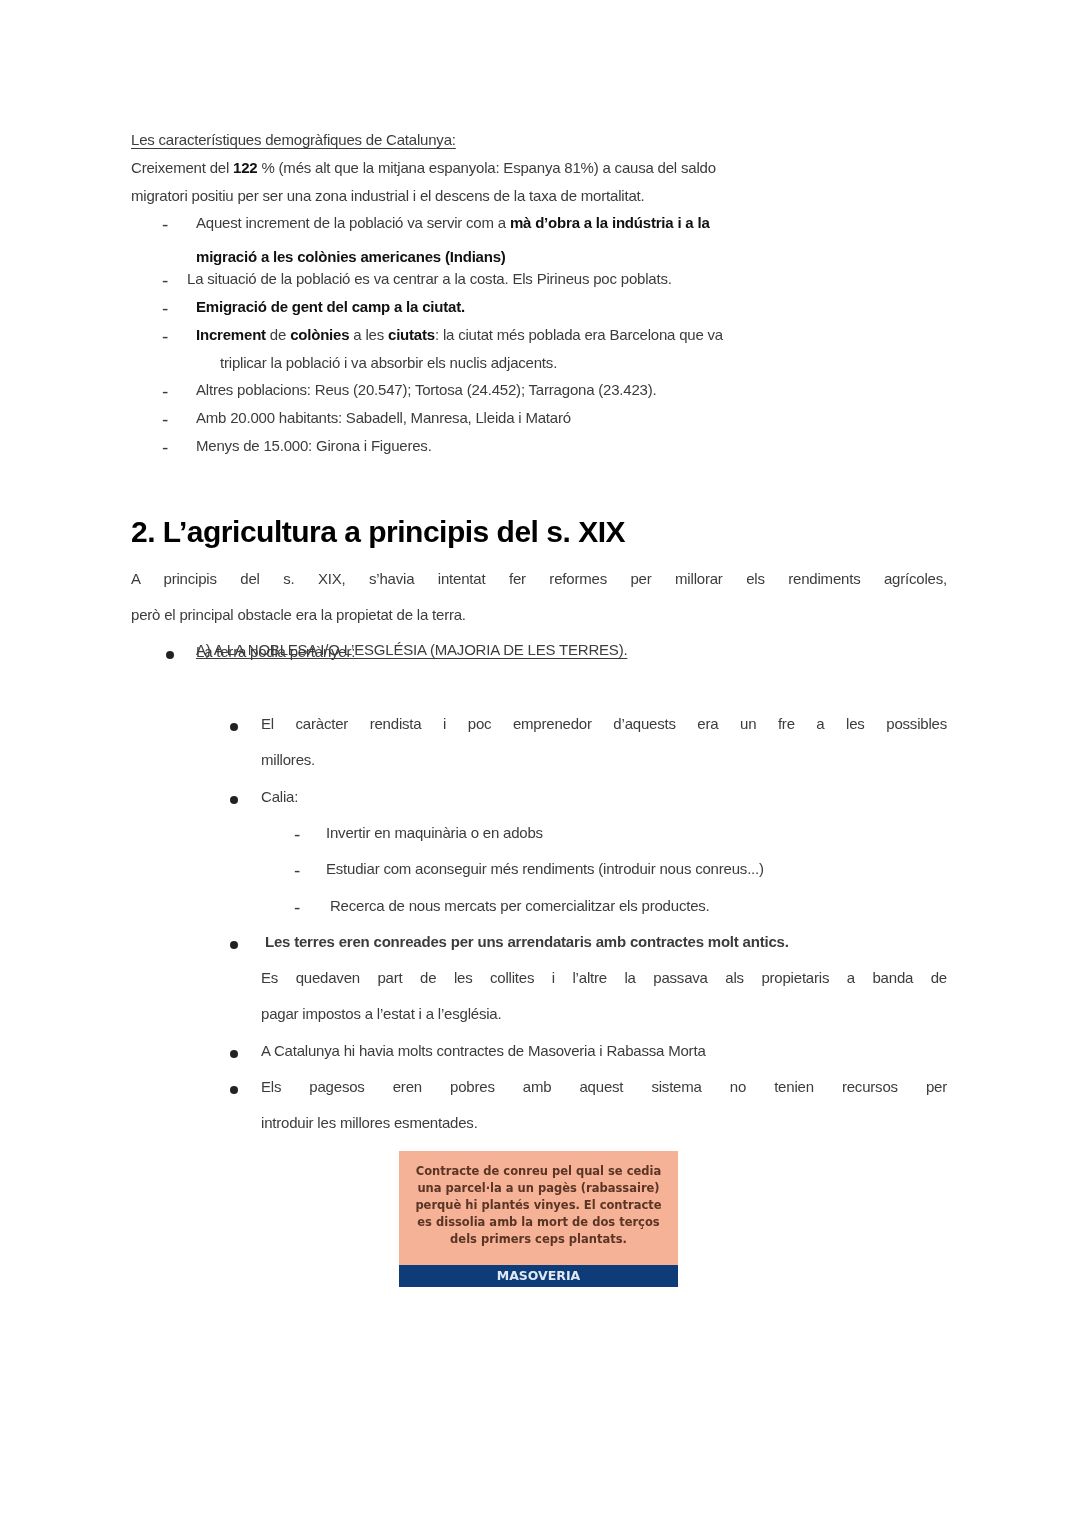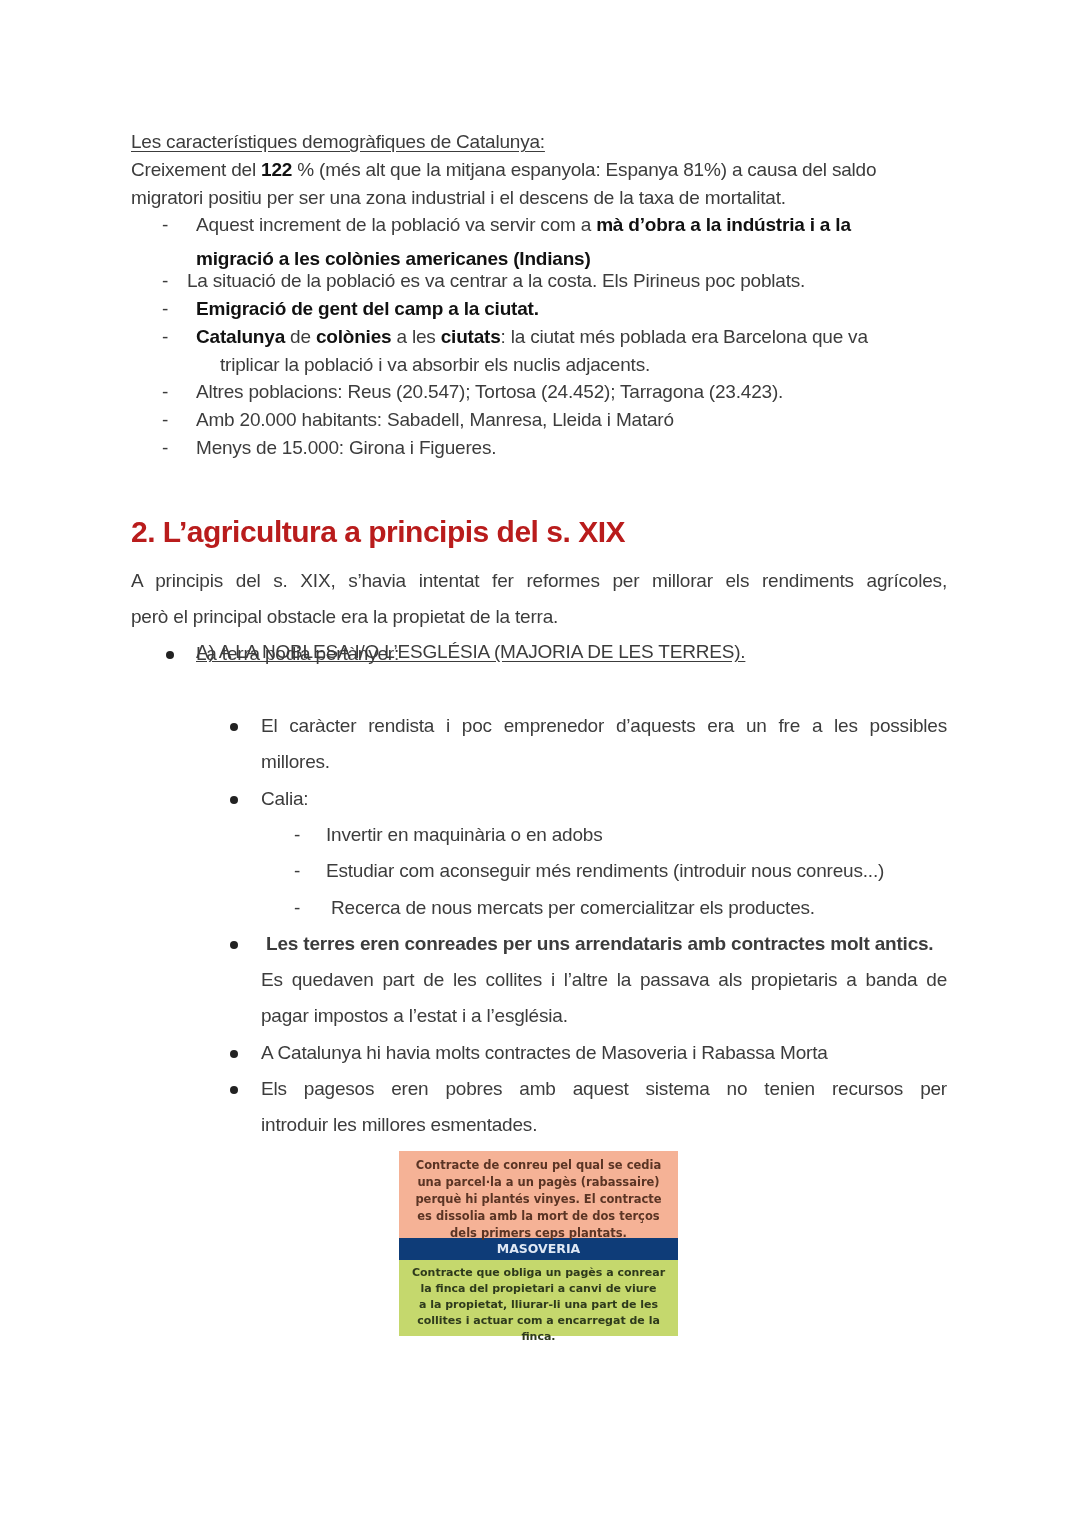--- a/index.html
+++ b/index.html
@@ -1,24 +1,24 @@
 <!DOCTYPE html>
 <html><head>
 <meta charset="utf-8">
 <style>
   html, body { margin: 0; padding: 0; background: #ffffff; }
   body { width: 1080px; height: 1525px; position: relative; overflow: hidden;
          font-family: "Liberation Sans", sans-serif; color: #3c3c3c; }
   .abs { position: absolute; white-space: nowrap; }
-  .t { font-size: 19px; letter-spacing: -0.2px; }
+  .t { font-size: 15px; letter-spacing: -0.2px; }
   .u { text-decoration: underline; text-underline-offset: 3px; }
   b { color: #111; font-weight: bold; }
   .dash { position: absolute; font-size: 19px; color: #3c3c3c; }
   .dot { position: absolute; width: 8px; height: 8px; border-radius: 50%; background: #222; }
-  h2 { position: absolute; margin: 0; font-size: 30px; font-weight: bold; color: #b91c1c;
+  h2 { position: absolute; margin: 0; font-size: 30px; font-weight: bold; color: #000000;
        letter-spacing: -0.5px; white-space: nowrap; }
   .just { text-align: justify; text-align-last: justify; }
   .infobox { position: absolute; left: 399px; top: 1151px; width: 279px; height: 214px;
              font-family: "DejaVu Sans", sans-serif; font-weight: bold; }
   .ib-head { background: #0e3c78; color: #dfe8f4; text-align: center; font-size: 12.5px;
              line-height: 1; display: flex; align-items: center; justify-content: center; }
   .ib-body { text-align: center; font-size: 11.5px; line-height: 17px; color: #5a3a2a; }
 </style>
 </head>
 <body>
@@ -32,21 +32,21 @@
 <div class="abs t" style="left:196px;top:214px;"><span>Aquest increment de la població va servir com a </span><b>mà d’obra a la indústria i a la</b></div>
 <div class="abs t" style="left:196px;top:248px;"><b>migració a les colònies americanes (Indians)</b></div>
 
 <span class="dash" style="left:162px;top:270px;">-</span>
 <div class="abs t" style="left:187px;top:270px;">La situació de la població es va centrar a la costa. Els Pirineus poc poblats.</div>
 
 <span class="dash" style="left:162px;top:298px;">-</span>
 <div class="abs t" style="left:196px;top:298px;"><b>Emigració de gent del camp a la ciutat.</b></div>
 
 <span class="dash" style="left:162px;top:326px;">-</span>
-<div class="abs t" style="left:196px;top:326px;"><b>Catalunya</b><span> de </span><b>colònies</b><span> a les </span><b>ciutats</b><span>: la ciutat més poblada era Barcelona que va</span></div>
+<div class="abs t" style="left:196px;top:326px;"><b>Increment</b><span> de </span><b>colònies</b><span> a les </span><b>ciutats</b><span>: la ciutat més poblada era Barcelona que va</span></div>
 <div class="abs t" style="left:196px;top:354px;margin-left:24px;">triplicar la població i va absorbir els nuclis adjacents.</div>
 
 <span class="dash" style="left:162px;top:381px;">-</span>
 <div class="abs t" style="left:196px;top:381px;">Altres poblacions: Reus (20.547); Tortosa (24.452); Tarragona (23.423).</div>
 
 <span class="dash" style="left:162px;top:409px;">-</span>
 <div class="abs t" style="left:196px;top:409px;">Amb 20.000 habitants: Sabadell, Manresa, Lleida i Mataró</div>
 
 <span class="dash" style="left:162px;top:437px;">-</span>
 <div class="abs t" style="left:196px;top:437px;">Menys de 15.000: Girona i Figueres.</div>
@@ -81,27 +81,21 @@
 <div class="abs t" style="left:261px;top:1005px;">pagar impostos a l’estat i a l’església.</div>
 
 <span class="dot" style="left:230px;top:1050px;"></span>
 <div class="abs t" style="left:261px;top:1042px;">A Catalunya hi havia molts contractes de Masoveria i Rabassa Morta</div>
 
 <span class="dot" style="left:230px;top:1086px;"></span>
 <div class="abs t just" style="left:261px;top:1078px;width:686px;">Els pagesos eren pobres amb aquest sistema no tenien recursos per</div>
 <div class="abs t" style="left:261px;top:1114px;">introduir les millores esmentades.</div>
 
 <div class="infobox">
-  <div class="ib-body" style="background:#f5b296;height:87px;padding-top:6px;box-sizing:border-box;color:#5a3424;">
+  <div class="ib-body" style="background:#f5b296;height:114px;padding-top:12px;box-sizing:border-box;color:#5a3424;">
     <div>Contracte de conreu pel qual se cedia</div>
     <div>una parcel·la a un pagès (rabassaire)</div>
     <div>perquè hi plantés vinyes. El contracte</div>
     <div>es dissolia amb la mort de dos terços</div>
     <div>dels primers ceps plantats.</div>
   </div>
   <div class="ib-head" style="height:22px;">MASOVERIA</div>
-  <div class="ib-body" style="background:#c5d86d;height:76px;padding-top:5px;box-sizing:border-box;line-height:16px;font-size:11px;color:#2e3a1c;">
-    <div>Contracte que obliga un pagès a conrear</div>
-    <div>la finca del propietari a canvi de viure</div>
-    <div>a la propietat, lliurar-li una part de les</div>
-    <div>collites i actuar com a encarregat de la finca.</div>
-  </div>
 </div>
 
 </body></html>

